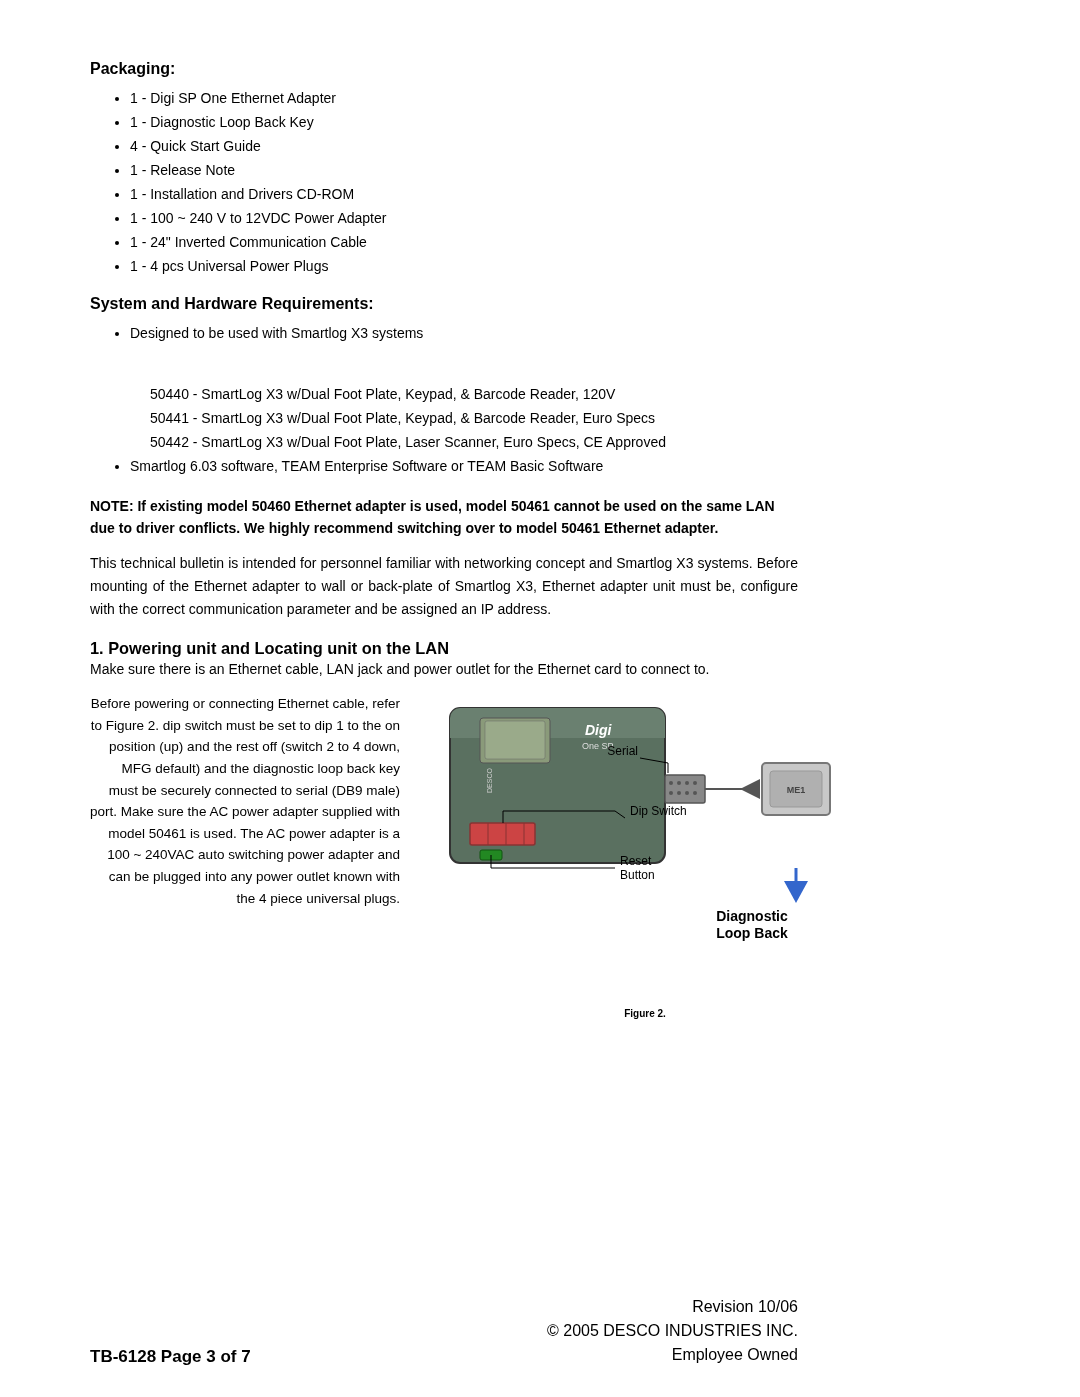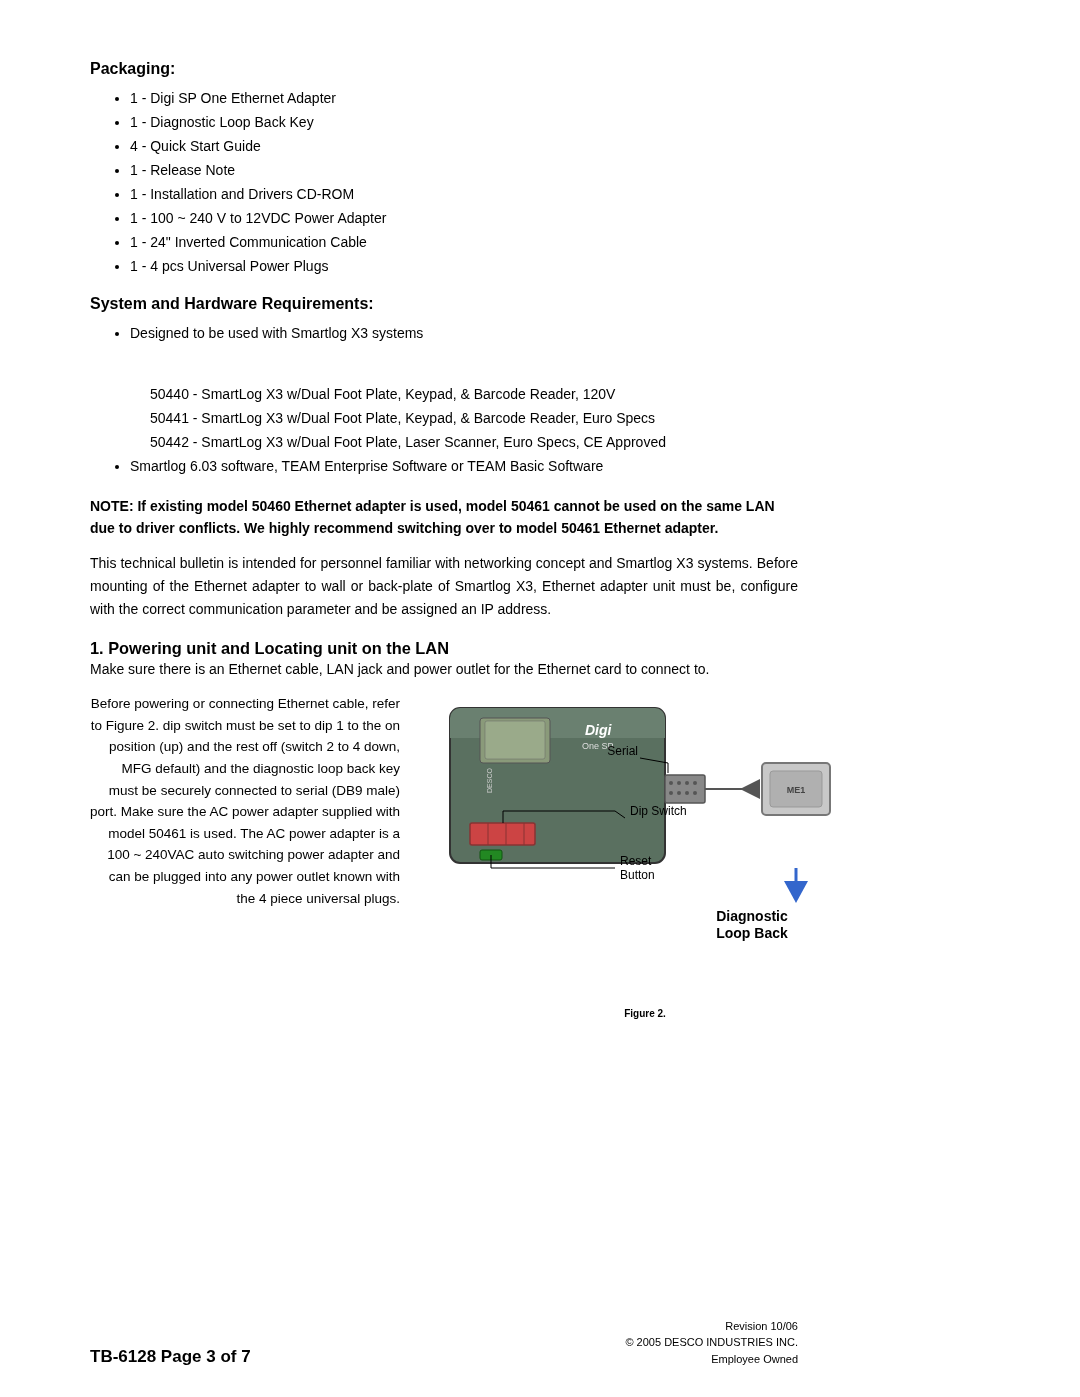--- a/index.html
+++ b/index.html
@@ -84,21 +84,21 @@
       display: flex;
       justify-content: space-between;
       align-items: flex-end;
     }
     .footer-left {
       font-weight: bold;
       font-size: 17px;
     }
     .footer-right {
       text-align: right;
-      font-size: 11px;
+      font-size: 16px;
       line-height: 1.5;
     }
     .indent-list {
       margin-left: 20px;
       list-style: none;
       margin-top: 40px;
     }
     .indent-list li {
       line-height: 1.5;
     }

